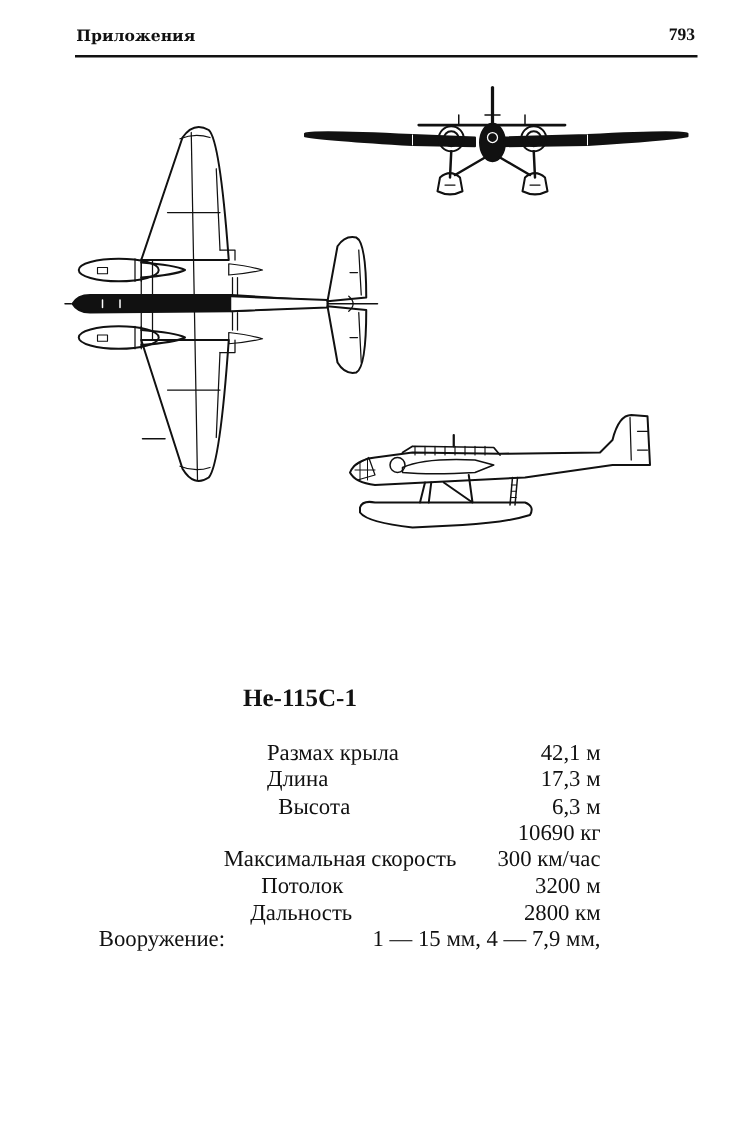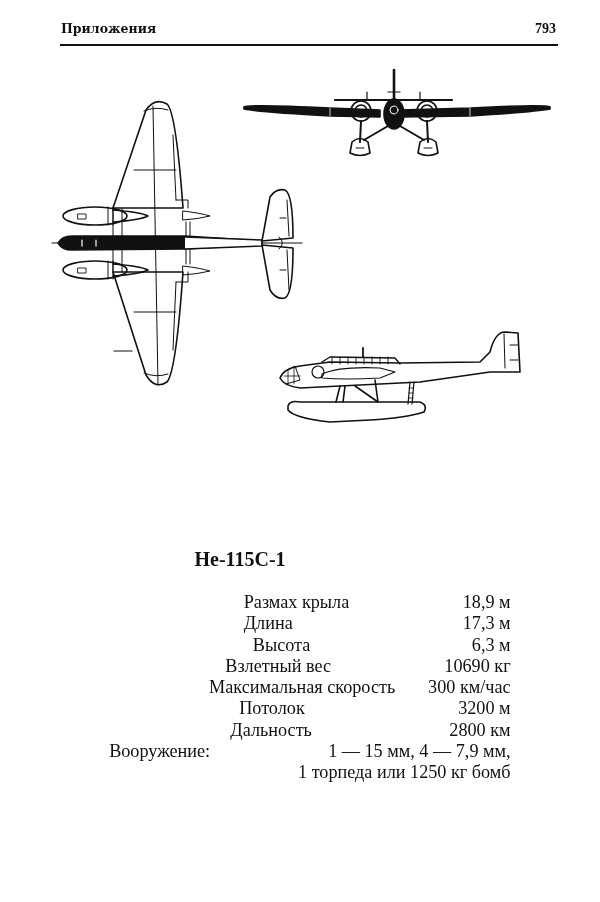--- a/index.html
+++ b/index.html
@@ -116,47 +116,42 @@
 
     <path d="M288,406 Q290,400 300,402 L420,402 Q428,405 424,412 Q405,418 370,420 L330,422 Q294,418 288,410 Z"></path>
   </g>
 </svg>
 
 <div class="model">He-115C-1</div>
 
 <div class="specs">
   <div class="row">
     <span class="label">Размах крыла</span>
-    <span class="value">18,9 м</span>
+    <span class="value">42,1 м</span>
   </div>
   <div class="row">
     <span class="label">Длина</span>
     <span class="value">17,3 м</span>
   </div>
   <div class="row">
     <span class="label">Высота</span>
     <span class="value">6,3 м</span>
   </div>
   <div class="row">
-    <span class="label">Взлетный вес</span>
     <span class="value">10690 кг</span>
   </div>
   <div class="row">
     <span class="label">Максимальная скорость</span>
     <span class="value">300 км/час</span>
   </div>
   <div class="row">
     <span class="label">Потолок</span>
     <span class="value">3200 м</span>
   </div>
   <div class="row">
     <span class="label">Дальность</span>
     <span class="value">2800 км</span>
   </div>
   <div class="row">
     <span class="label">Вооружение:</span>
     <span class="value">1 — 15 мм, 4 — 7,9 мм,</span>
   </div>
-  <div class="row">
-    <span class="label"></span>
-    <span class="value">1 торпеда или 1250 кг бомб</span>
-  </div>
 </div>
 
 </body></html>

